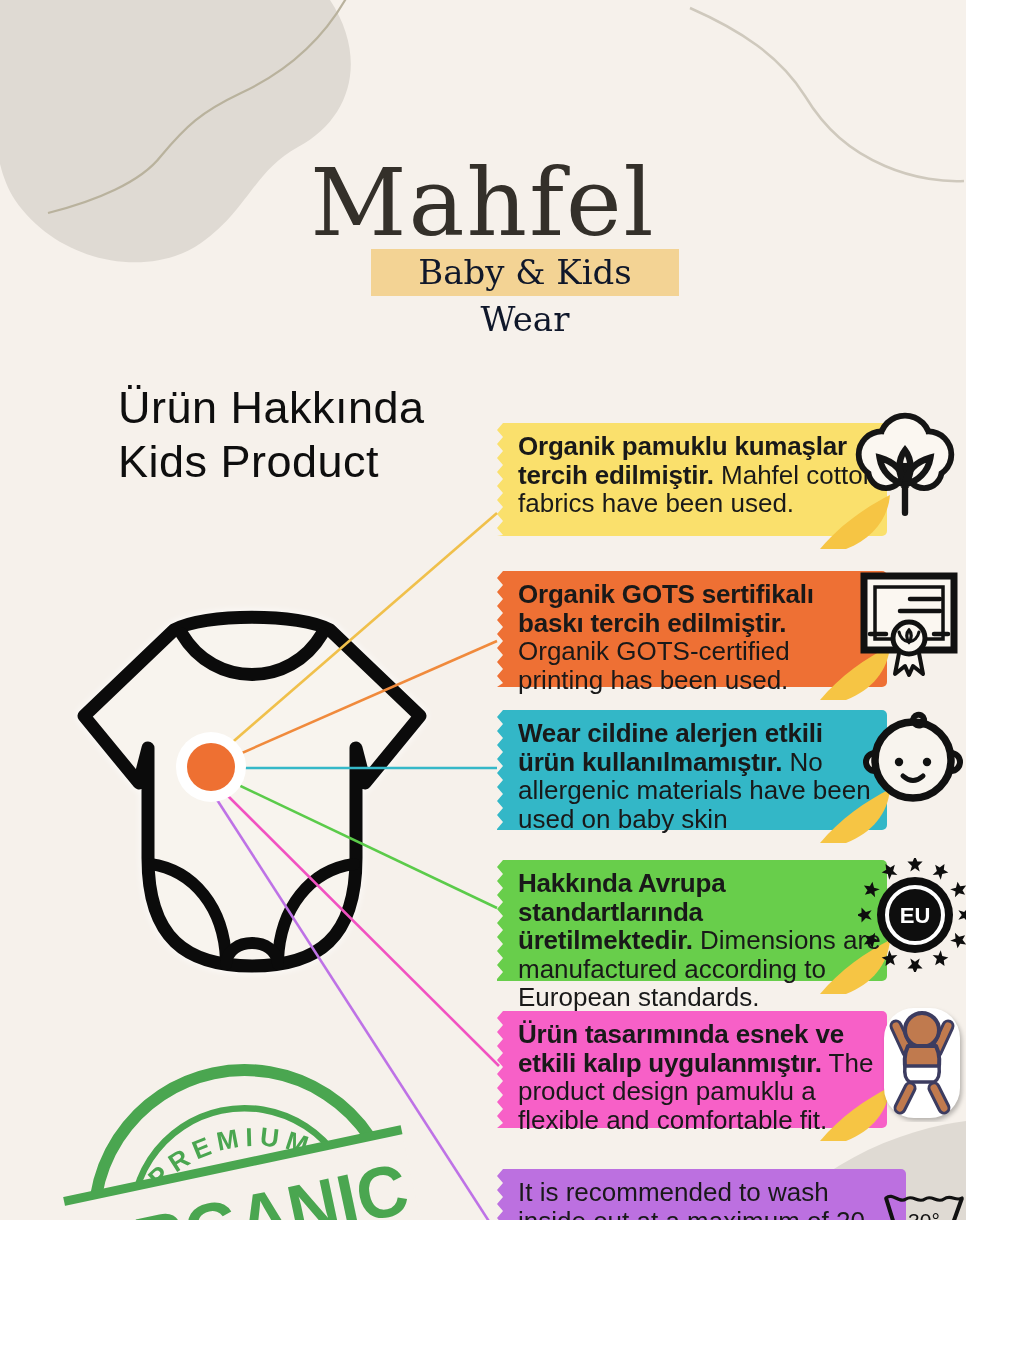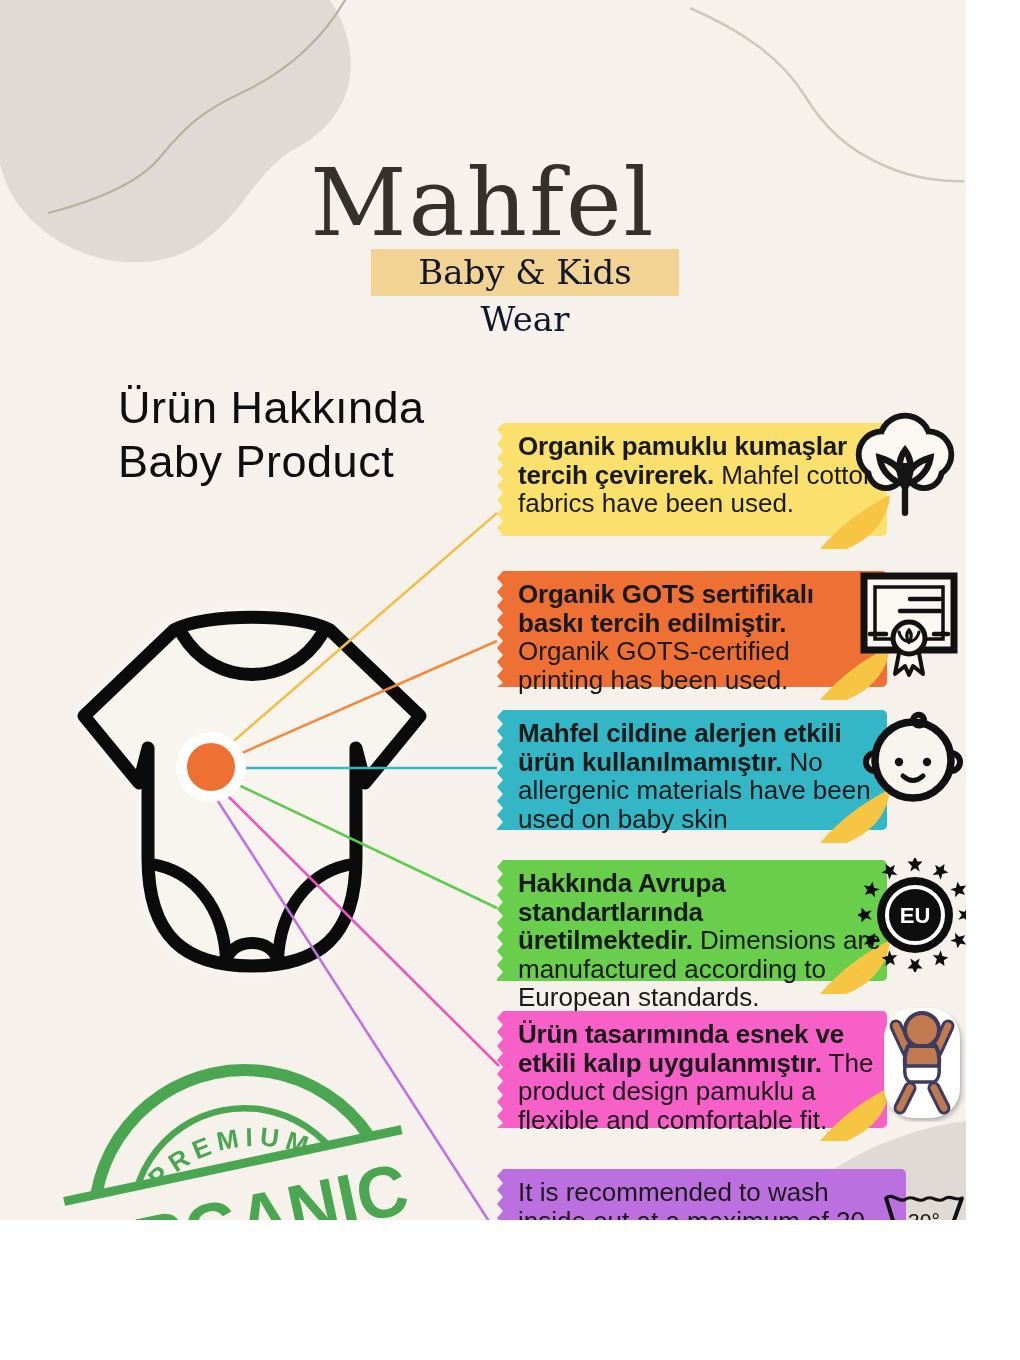--- a/index.html
+++ b/index.html
@@ -51,21 +51,21 @@
     <svg id="deco-tr" width="326" height="200" viewBox="0 0 326 200">
       <path d="M50 8 C100 30 140 56 165 96 C185 129 210 151 245 166 C275 179 305 182 324 181" fill="none" stroke="#CFC9BD" stroke-width="2.5"></path>
     </svg>
     <div id="blob-br" class="blob"></div>
 
     <div id="logo">Mahfel</div>
     <div id="tagline">Baby &amp; Kids Wear</div>
 
     <div id="heading">
       <div>Ürün Hakkında</div>
-      <div>Baby Product</div>
+      <div>Kids Product</div>
     </div>
 
     <svg id="bodysuit-wrap" width="360" height="366" viewBox="0 0 360 366">
       <path d="M102 22 C132 5 228 5 258 22 L348 108 L293 175 L284 140 L284 250
                C284 330 246 358 180 358 C114 358 76 330 76 250 L76 140 L67 175 L12 108 Z" fill="#F8F4EE" stroke="#0B0B0B" stroke-width="13" stroke-linejoin="round"></path>
       <path d="M110 26 C142 80 218 80 250 26" fill="none" stroke="#0B0B0B" stroke-width="13" stroke-linecap="round"></path>
       <path d="M78 256 C122 262 152 300 154 352" fill="none" stroke="#0B0B0B" stroke-width="12" stroke-linecap="round"></path>
       <path d="M282 256 C238 262 208 300 206 352" fill="none" stroke="#0B0B0B" stroke-width="12" stroke-linecap="round"></path>
       <path d="M154 356 C156 328 204 328 206 356" fill="none" stroke="#0B0B0B" stroke-width="12" stroke-linecap="round"></path>
     </svg>
@@ -78,37 +78,37 @@
       <line x1="220" y1="788" x2="499" y2="1066" stroke="#F152C1" stroke-width="2.6"></line>
       <line x1="212" y1="792" x2="492" y2="1226" stroke="#BE72E6" stroke-width="2.6"></line>
     </svg>
     <div id="dot"></div>
 
     <div class="card" style="top:423px;height:113px;">
       <div class="card-bg torn" style="background: rgb(250, 224, 108); clip-path: polygon(6px 0px, 0px 7px, 6px 14px, 0px 21px, 6px 28px, 0px 35px, 6px 42px, 0px 49px, 6px 56px, 0px 63px, 6px 70px, 0px 77px, 6px 84px, 0px 91px, 6px 98px, 0px 105px, 6px 112px, 0px 113px, 100% 100%, 100% 0px);"></div>
       <svg class="curl" width="70" height="54" viewBox="0 0 70 54">
           <path d="M70 0 C46 12 20 30 0 54 L26 54 C52 44 68 24 70 0 Z" fill="#F6C544"></path>
         </svg>
-      <div class="card-text"><b>Organik pamuklu kumaşlar tercih çevirerek.</b><span class="normal"> Mahfel cotton fabrics have been used.</span></div>
+      <div class="card-text"><b>Organik pamuklu kumaşlar tercih edilmiştir.</b><span class="normal"> Mahfel cotton fabrics have been used.</span></div>
     </div>
 
     <div class="card" style="top:571px;height:116px;">
       <div class="card-bg torn" style="background: rgb(238, 112, 52); clip-path: polygon(6px 0px, 0px 7px, 6px 14px, 0px 21px, 6px 28px, 0px 35px, 6px 42px, 0px 49px, 6px 56px, 0px 63px, 6px 70px, 0px 77px, 6px 84px, 0px 91px, 6px 98px, 0px 105px, 6px 112px, 0px 116px, 100% 100%, 100% 0px);"></div>
       <svg class="curl" width="70" height="54" viewBox="0 0 70 54">
           <path d="M70 0 C46 12 20 30 0 54 L26 54 C52 44 68 24 70 0 Z" fill="#F6C544"></path>
         </svg>
       <div class="card-text"><b>Organik GOTS sertifikalı baskı tercih edilmiştir.</b><span class="normal"> Organik GOTS-certified printing has been used.</span></div>
     </div>
 
     <div class="card" style="top:710px;height:120px;">
       <div class="card-bg torn" style="background: rgb(51, 183, 199); clip-path: polygon(6px 0px, 0px 7px, 6px 14px, 0px 21px, 6px 28px, 0px 35px, 6px 42px, 0px 49px, 6px 56px, 0px 63px, 6px 70px, 0px 77px, 6px 84px, 0px 91px, 6px 98px, 0px 105px, 6px 112px, 0px 119px, 0px 120px, 100% 100%, 100% 0px);"></div>
       <svg class="curl" width="70" height="54" viewBox="0 0 70 54">
           <path d="M70 0 C46 12 20 30 0 54 L26 54 C52 44 68 24 70 0 Z" fill="#F6C544"></path>
         </svg>
-      <div class="card-text"><b>Mahfel cildine alerjen etkili ürün kullanılmamıştır.</b><span class="normal"> No allergenic materials have been used on baby skin</span></div>
+      <div class="card-text"><b>Wear cildine alerjen etkili ürün kullanılmamıştır.</b><span class="normal"> No allergenic materials have been used on baby skin</span></div>
     </div>
 
     <div class="card" style="top:860px;height:121px;">
       <div class="card-bg torn" style="background: rgb(104, 206, 75); clip-path: polygon(6px 0px, 0px 7px, 6px 14px, 0px 21px, 6px 28px, 0px 35px, 6px 42px, 0px 49px, 6px 56px, 0px 63px, 6px 70px, 0px 77px, 6px 84px, 0px 91px, 6px 98px, 0px 105px, 6px 112px, 0px 119px, 0px 121px, 100% 100%, 100% 0px);"></div>
       <svg class="curl" width="70" height="54" viewBox="0 0 70 54">
           <path d="M70 0 C46 12 20 30 0 54 L26 54 C52 44 68 24 70 0 Z" fill="#F6C544"></path>
         </svg>
       <div class="card-text"><b>Hakkında Avrupa standartlarında üretilmektedir.</b><span class="normal"> Dimensions are manufactured according to European standards.</span></div>
     </div>
 

